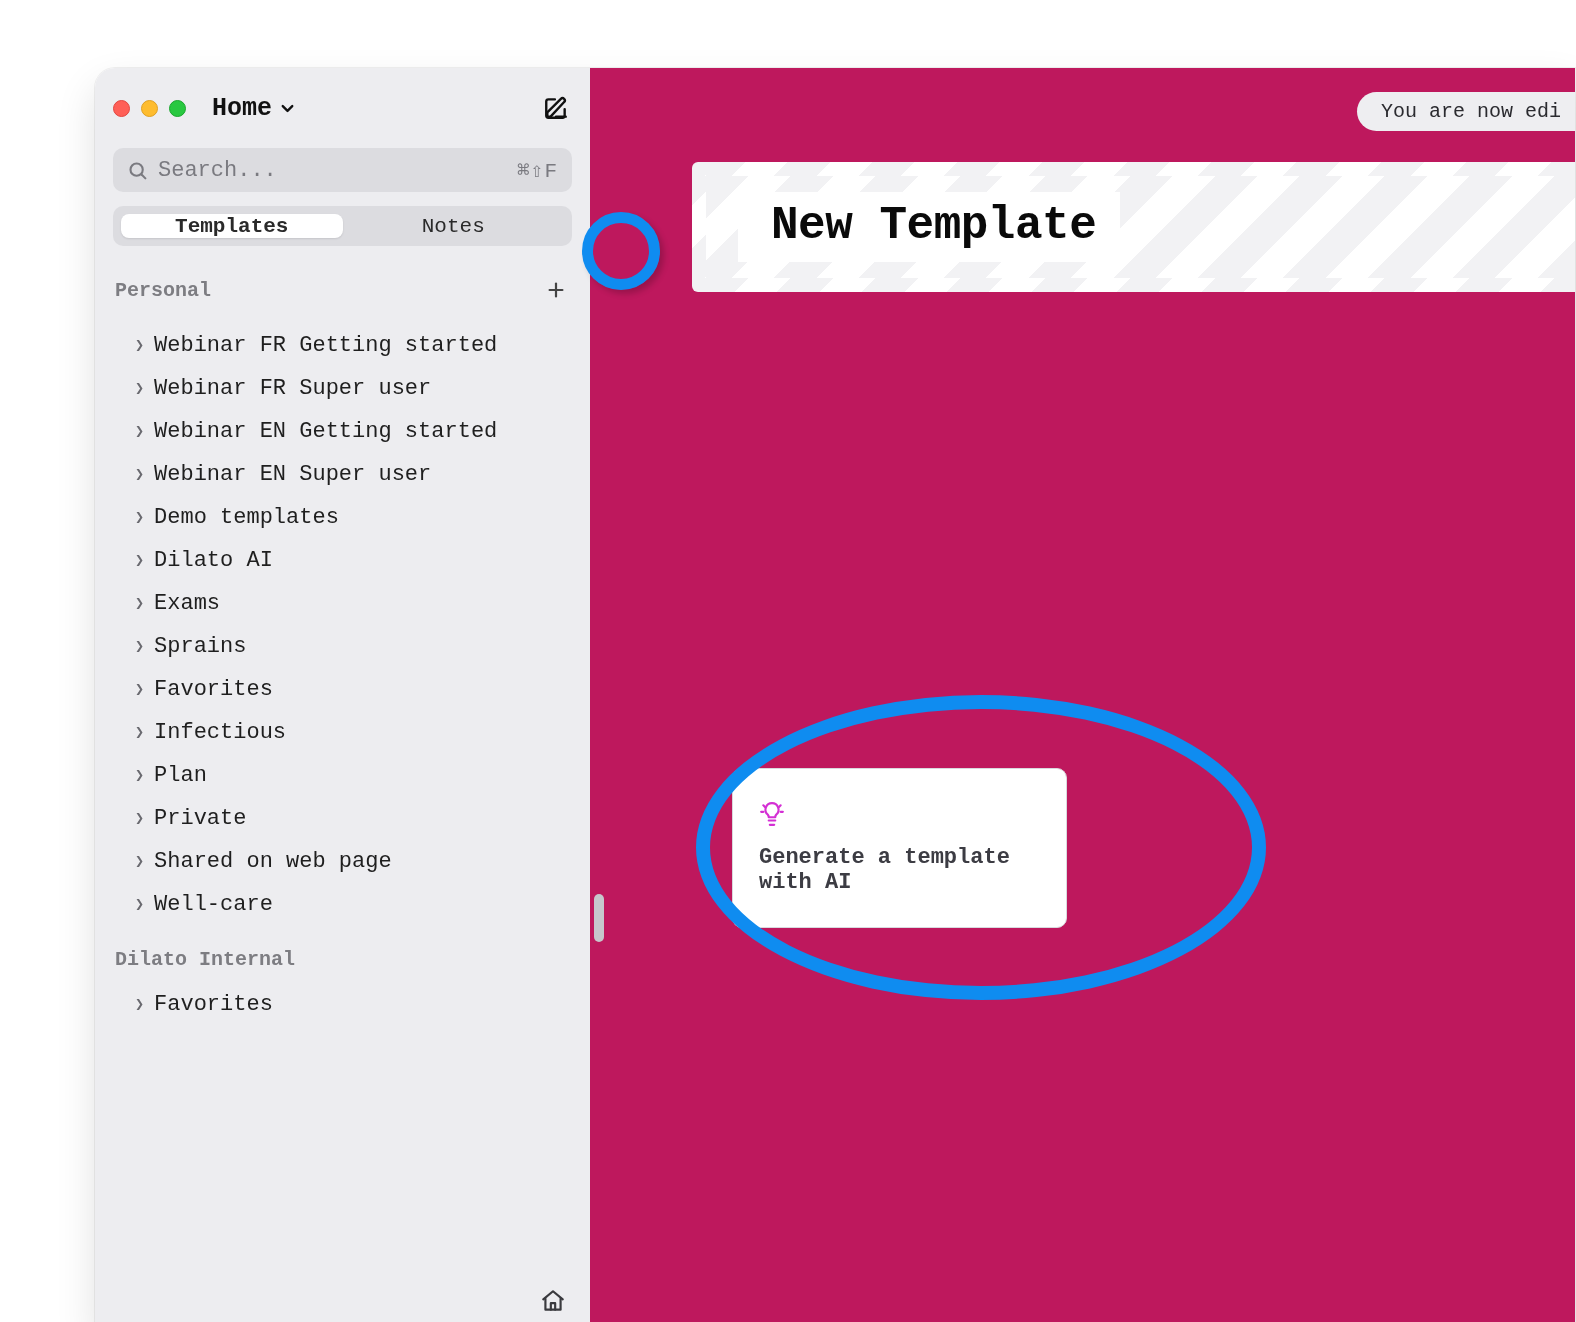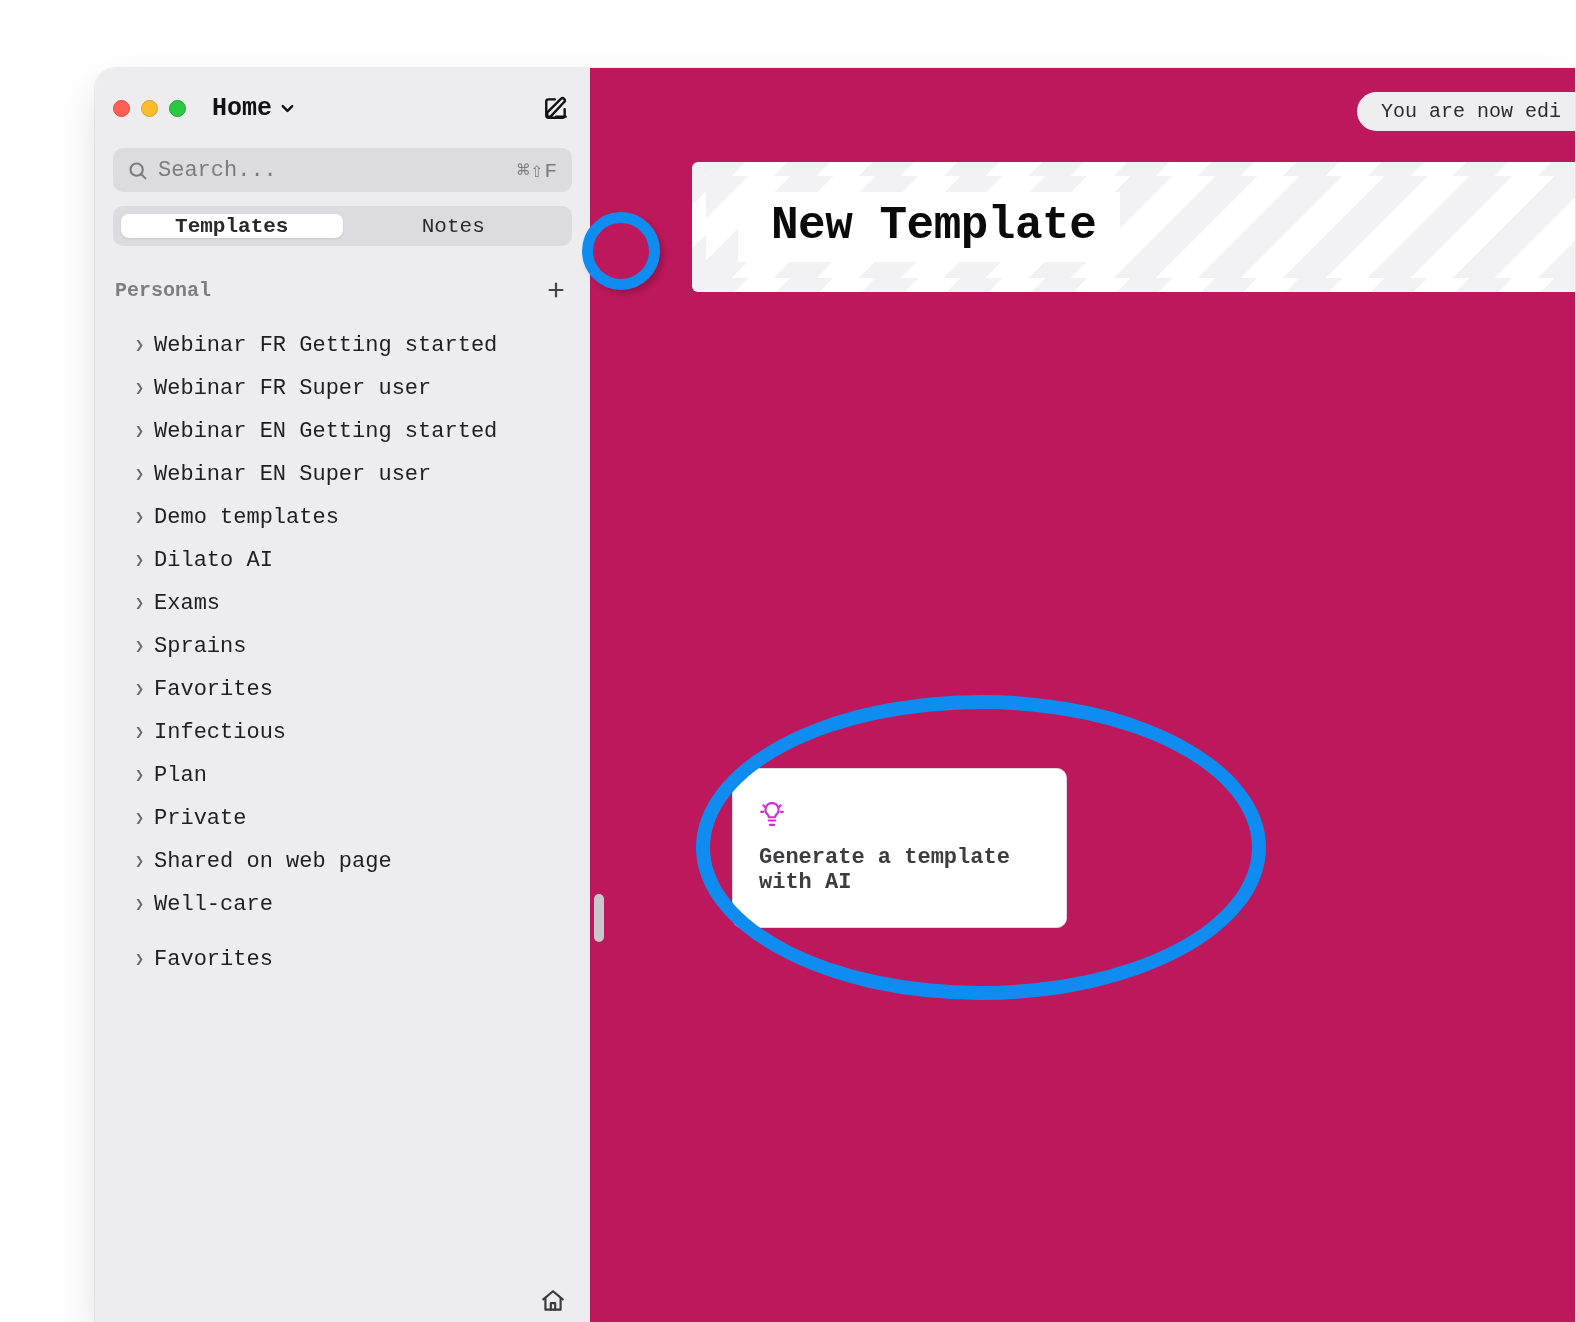--- a/index.html
+++ b/index.html
@@ -365,20 +365,23 @@
       <div class="tree-item">
           <span class="chv">❯</span>
           <span>Shared on web page</span>
         </div>
       <div class="tree-item">
           <span class="chv">❯</span>
           <span>Well-care</span>
         </div>
     </div>
 
+    <div class="section-header" style="margin-top:22px;">
+      <span>Dilato Internal</span>
+    </div>
     <div class="tree" style="margin-top:12px;">
       <div class="tree-item">
           <span class="chv">❯</span>
           <span>Favorites</span>
         </div>
     </div>
 
     <div class="home-btn">
       <svg width="26" height="26" viewBox="0 0 24 24" fill="none" stroke="#3a3a3e" stroke-width="2" stroke-linecap="round" stroke-linejoin="round">
           <path d="M3 10.5 12 3l9 7.5"></path>

